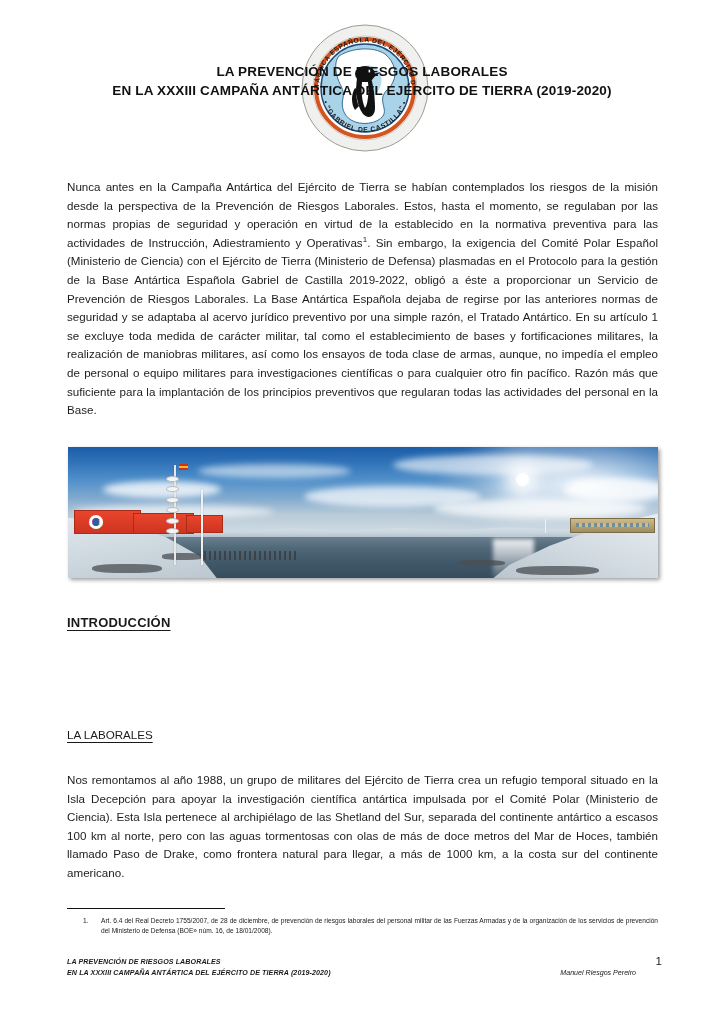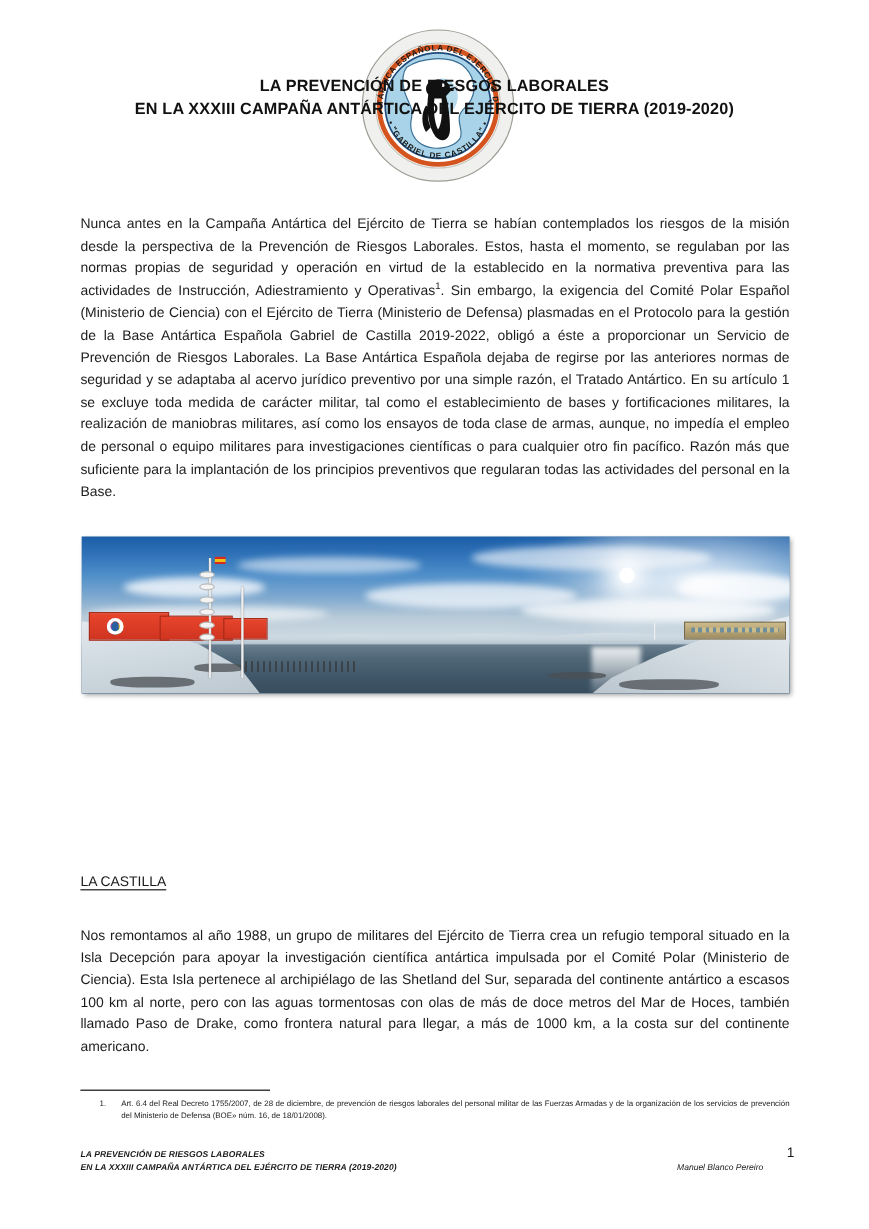--- a/index.html
+++ b/index.html
@@ -458,40 +458,41 @@
       <div class="disc" style="top:54%"></div>
       <div class="disc" style="top:62%"></div>
       <div class="flag"></div>
       <div class="pier"></div>
       <div class="right-building"></div>
       <div class="small-flag"></div>
     </div>
   </div>
 
   <div style="position:absolute; left:67px; top:615px; width:591px;">
+    <h2 class="section-heading">INTRODUCCIÓN</h2>
     <div class="spacer-22"></div>
   </div>
 
   <div style="position:absolute; left:67px; top:728px; width:591px;">
-    <h3 class="sub-heading">LA CASTILLA</h3>
+    <h3 class="sub-heading">LA LABORALES</h3>
     <div class="spacer-30"></div>
     <p class="body-par">Nos remontamos al año 1988, un grupo de militares del Ejército de Tierra crea un refugio temporal situado en la Isla Decepción para apoyar la investigación científica antártica impulsada por el Comité Polar (Ministerio de Ciencia). Esta Isla pertenece al archipiélago de las Shetland del Sur, separada del continente antártico a escasos 100 km al norte, pero con las aguas tormentosas con olas de más de doce metros del Mar de Hoces, también llamado Paso de Drake, como frontera natural para llegar, a más de 1000 km, a la costa sur del continente americano.</p>
   </div>
 
   <div class="footnote-zone">
     <div class="footnote-rule"></div>
     <div class="footnote-item">
       <div class="footnote-num">1.</div>
       <div class="footnote-text">Art. 6.4 del Real Decreto 1755/2007, de 28 de diciembre, de prevención de riesgos laborales del personal militar de las Fuerzas Armadas y de la organización de los servicios de prevención del Ministerio de Defensa (BOE» núm. 16, de 18/01/2008).</div>
     </div>
   </div>
 
   <div class="footer-zone">
     <div class="footer-left">
       <div>LA PREVENCIÓN DE RIESGOS LABORALES</div>
       <div>EN LA XXXIII CAMPAÑA ANTÁRTICA DEL EJÉRCITO DE TIERRA (2019-2020)</div>
     </div>
-    <div class="footer-author">Manuel Blanco Pereiro</div>
+    <div class="footer-author">Manuel Riesgos Pereiro</div>
   </div>
 
   <div class="page-number">1</div>
 
 </div>
 
 </body></html>

